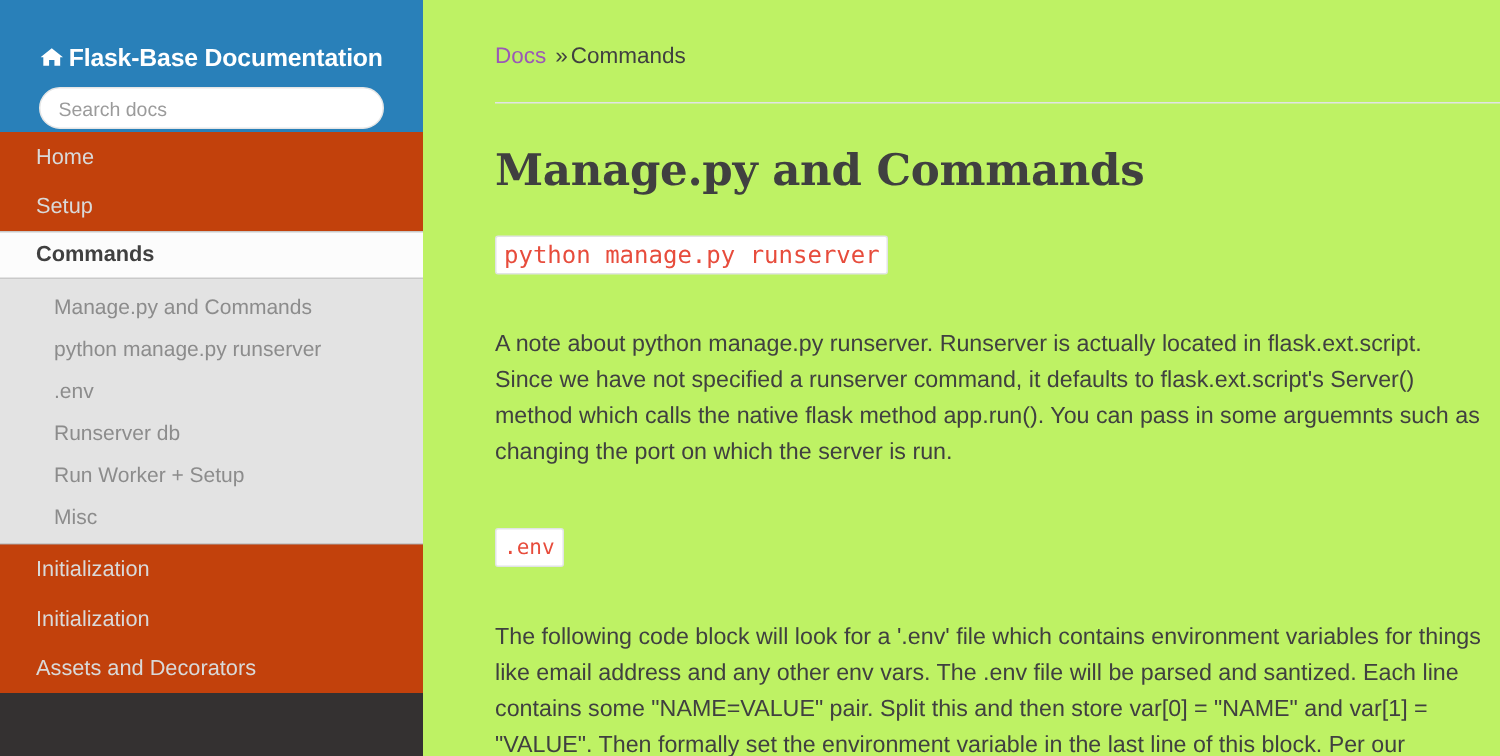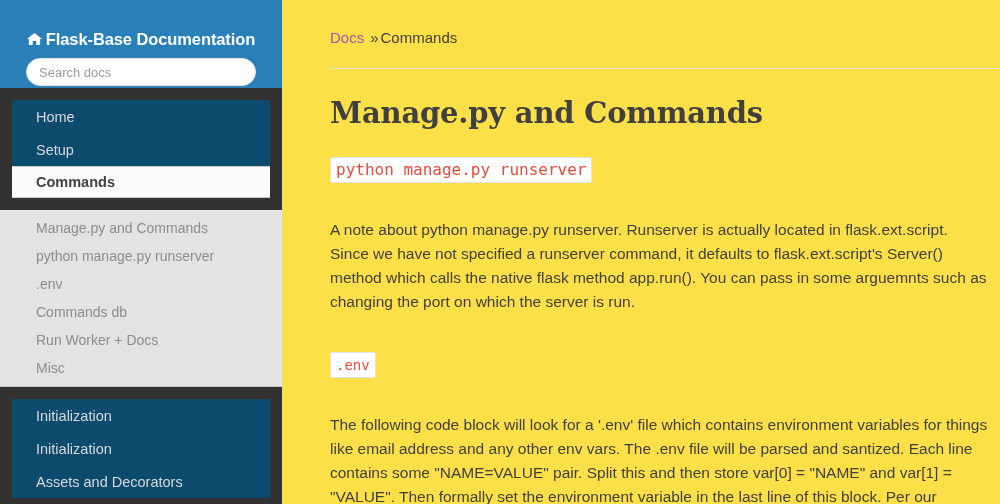--- a/index.html
+++ b/index.html
@@ -63,23 +63,23 @@
     font-size: 13px;
     color: #c2410c;
     background: #fff;
     outline: none;
     font-family: "Liberation Sans", sans-serif;
     height: 28px;
   }
   .search-input::placeholder { color: #9b9b9b; opacity: 1; }
 
   .nav {
-    background: #0c4a6e;
+    background: #c2410c;
     padding: 0;
-    margin: 12px;
+    margin: 0;
     list-style: none;
   }
   .nav-item {
     display: block;
     color: #d9d9d9;
     font-size: 14.5px;
     line-height: 18px;
     padding: 6px 0 6px 24px;
     border-top: 1px solid transparent;
     cursor: pointer;
@@ -109,21 +109,21 @@
     line-height: 18px;
     padding: 5px 0 5px 36px;
     cursor: pointer;
     white-space: nowrap;
   }
 
   
   .main {
     flex: 1;
     height: 504px;
-    background: #fde047;
+    background: #bef264;
     overflow: hidden;
     position: relative;
   }
   .content-inner {
     padding: 0 0 0 48px;
     max-width: 800px;
   }
   .breadcrumbs {
     padding: 28px 0 0 0;
     font-size: 15px;
@@ -213,24 +213,24 @@
       <li class="subnav-item">
         <span>Manage.py and Commands</span>
       </li>
       <li class="subnav-item">
         <span>python manage.py runserver</span>
       </li>
       <li class="subnav-item">
         <span>.env</span>
       </li>
       <li class="subnav-item">
-        <span>Commands db</span>
-      </li>
-      <li class="subnav-item">
-        <span>Run Worker + Docs</span>
+        <span>Runserver db</span>
+      </li>
+      <li class="subnav-item">
+        <span>Run Worker + Setup</span>
       </li>
       <li class="subnav-item">
         <span>Misc</span>
       </li>
     </ul>
 
     <ul class="nav">
       <li class="nav-item top-l1">
         <span>Initialization</span>
       </li>

